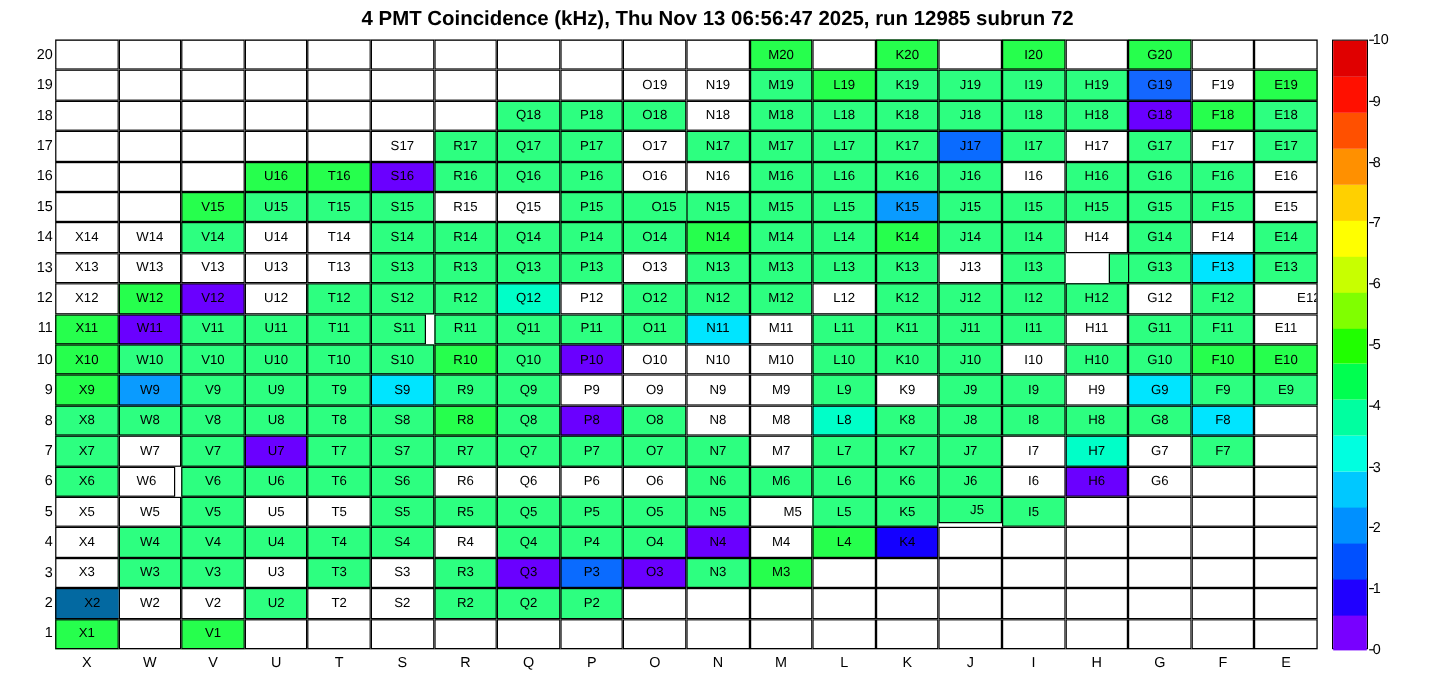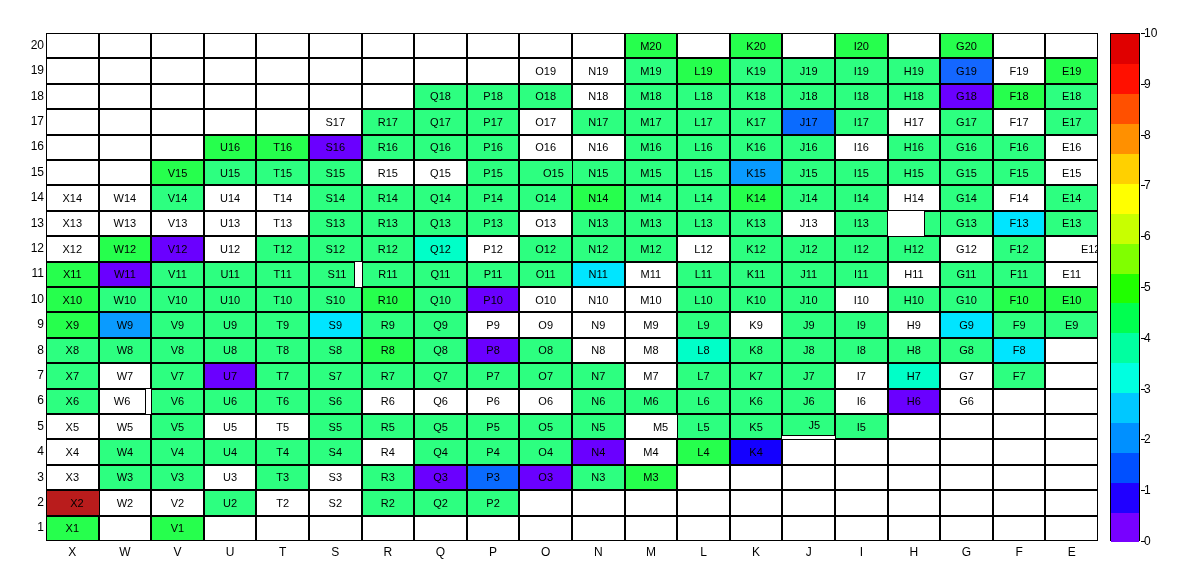--- a/index.html
+++ b/index.html
@@ -48,30 +48,31 @@
   }
   .ctickmark{
     position:absolute;left:1141px;width:4px;height:1px;background:#000;
   }
 </style>
 </head>
 <body>
 
 <div id="root">
 
+  <div id="title">4 PMT Coincidence (kHz), Thu Nov 13 06:56:47 2025, run 12985 subrun 72</div>
 
   <div id="plot">
     <div id="grid"></div>
   <div class="cell" style="left: 0px; top: 482.6px; width: 52.6px; height: 25.4px; background: rgb(38, 255, 77);">
         <span>X1</span>
       </div>
       <div class="cell" style="left: 105.2px; top: 482.6px; width: 52.6px; height: 25.4px; background: rgb(38, 255, 77);">
         <span>V1</span>
       </div>
-      <div class="cell" style="left: 0px; top: 457.2px; width: 62px; height: 25.4px; background: #b91c1c;">
+      <div class="cell" style="left: 0px; top: 457.2px; width: 62px; height: 25.4px; background: #0369a1;">
         <span>X2</span>
       </div>
       <div class="cell" style="left: 52.6px; top: 457.2px; width: 52.6px; height: 25.4px; background: rgb(255, 255, 255);">
         <span>W2</span>
       </div>
       <div class="cell" style="left: 105.2px; top: 457.2px; width: 52.6px; height: 25.4px; background: rgb(255, 255, 255);">
         <span>V2</span>
       </div>
       <div class="cell" style="left: 157.8px; top: 457.2px; width: 52.6px; height: 25.4px; background: rgb(45, 255, 128);">
         <span>U2</span>

